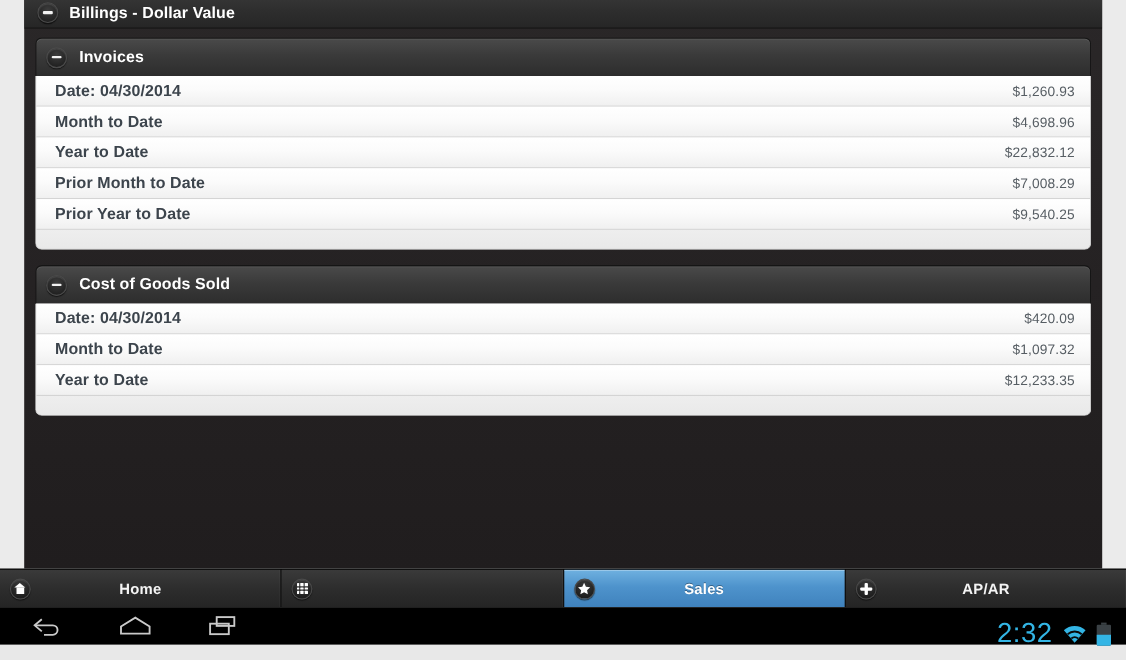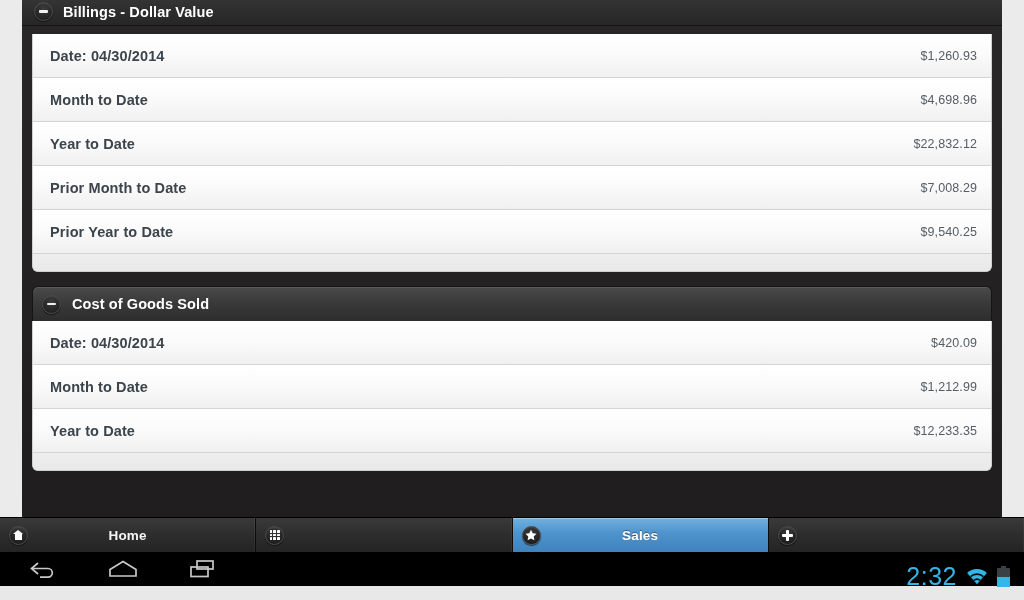--- a/index.html
+++ b/index.html
@@ -65,21 +65,21 @@
   }
   .panel-header .ptitle {
     color:#ffffff; font-size:14.5px; font-weight:bold; letter-spacing:.1px;
   }
   .panel-body {
     border:1px solid #cfcfcf; border-top:none; border-radius:0 0 6px 6px;
     background:#f2f2f2; overflow:hidden;
   }
 
   .row {
-    height:44px; display:flex; align-items:center; justify-content:space-between;
+    height:28px; display:flex; align-items:center; justify-content:space-between;
     padding:0 14px 0 17px;
     background:linear-gradient(180deg,#ffffff 0%, #fbfbfb 45%, #f0f0f0 100%);
     border-bottom:1px solid #d4d4d4;
   }
   .row:last-child { border-bottom:none; }
   .row .lbl {
     color:#3c444c; font-size:14.5px; font-weight:bold; letter-spacing:.1px;
   }
   .row .val {
     color:#565d63; font-size:12.5px; font-weight:normal; letter-spacing:.1px;
@@ -161,20 +161,26 @@
       <div id="title-bar">
         <span class="circ">
           <span class="bar"></span>
         </span>
         <span class="ttl">Billings - Dollar Value</span>
       </div>
 
       <div id="content">
 
         <div class="panel">
+          <div class="panel-header">
+            <span class="circ">
+              <span class="bar"></span>
+            </span>
+            <span class="ptitle">Invoices</span>
+          </div>
           <div class="panel-body">
             <div class="row">
               <span class="lbl">Date: 04/30/2014</span>
               <span class="val">$1,260.93</span>
             </div>
             <div class="row">
               <span class="lbl">Month to Date</span>
               <span class="val">$4,698.96</span>
             </div>
             <div class="row">
@@ -200,21 +206,21 @@
             </span>
             <span class="ptitle">Cost of Goods Sold</span>
           </div>
           <div class="panel-body">
             <div class="row">
               <span class="lbl">Date: 04/30/2014</span>
               <span class="val">$420.09</span>
             </div>
             <div class="row">
               <span class="lbl">Month to Date</span>
-              <span class="val">$1,212.99</span>
+              <span class="val">$1,097.32</span>
             </div>
             <div class="row">
               <span class="lbl">Year to Date</span>
               <span class="val">$12,233.35</span>
             </div>
             <div class="panel-foot"></div>
           </div>
         </div>
 
       </div>
@@ -252,20 +258,21 @@
           <polygon points="12,1.5 15.3,8.6 23,9.6 17.4,15 18.8,22.6 12,18.9 5.2,22.6 6.6,15 1,9.6 8.7,8.6" fill="#ffffff"></polygon>
         </svg>
       </span>
       <span class="tlabel">Sales</span>
     </div>
 
     <div class="tab">
       <span class="circ plus ticon">
         <span class="g-plus"></span>
       </span>
+      <span class="tlabel">AP/AR</span>
     </div>
 
   </div>
 
   <div id="sysbar">
 
     <div id="navkeys">
       <div class="navkey">
         <svg width="30" height="20" viewBox="0 0 30 20">
           <path d="M10 4 L3.5 9.5 L10 15" fill="none" stroke="#c9c9c9" stroke-width="1.7"></path>

